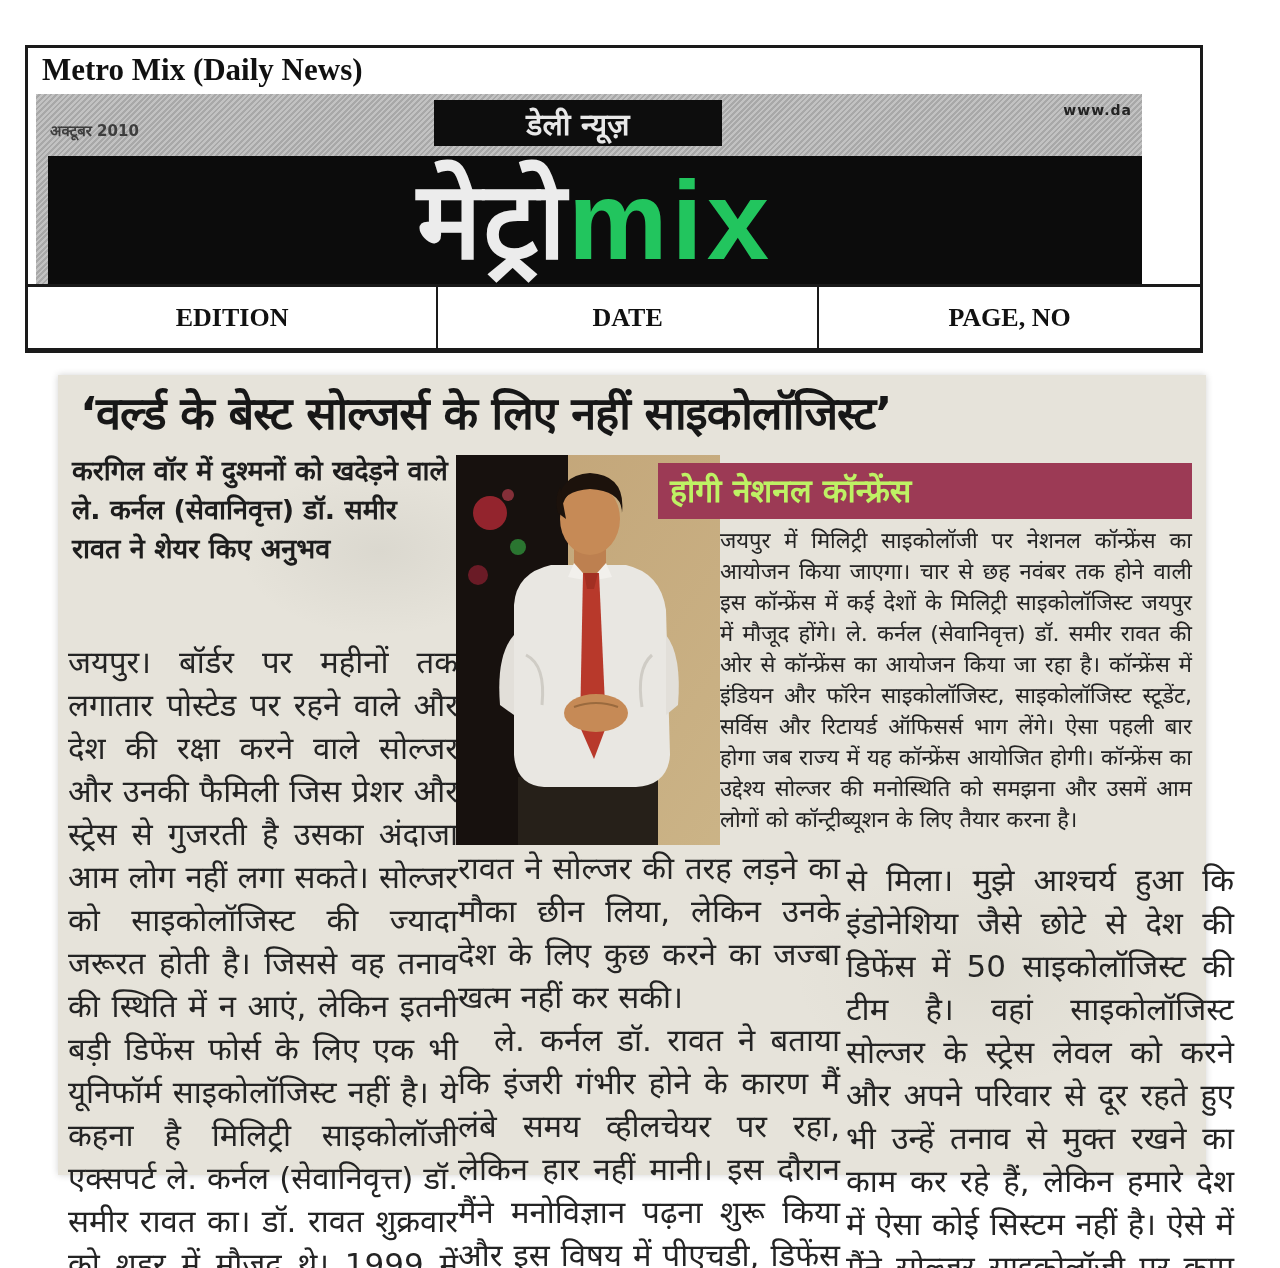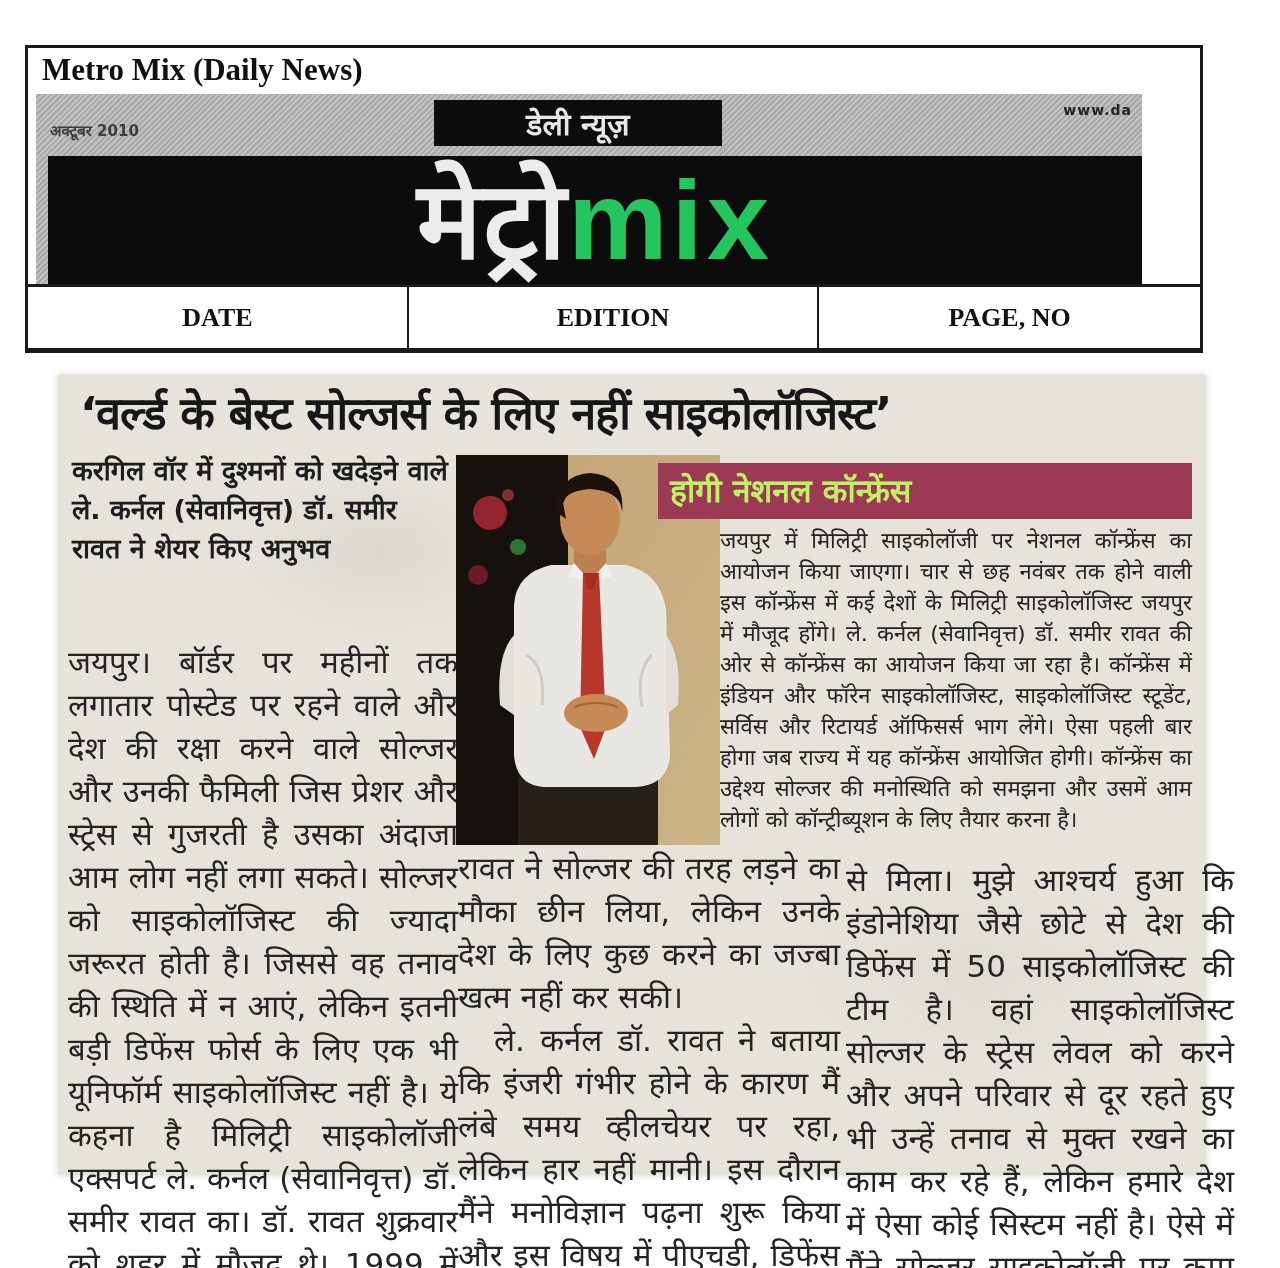--- a/index.html
+++ b/index.html
@@ -111,22 +111,22 @@
     </div>
     <div class="masthead-url">www.da</div>
     <div class="logo-band">
       <span class="logo-deva">मेट्रो</span>
       <span class="logo-latin">mix</span>
     </div>
   </div>
 
   <div class="meta-table">
     <div class="meta-row head">
+      <div class="meta-cell c1">EDITION</div>
       <div class="meta-cell c2">DATE</div>
-      <div class="meta-cell c1">EDITION</div>
       <div class="meta-cell c3">PAGE, NO</div>
     </div>
   </div>
 </div>
 
 <div class="clipping">
 
   <div class="headline">‘वर्ल्ड के बेस्ट सोल्जर्स के लिए नहीं साइकोलॉजिस्ट’</div>
 
   <div class="subhead">करगिल वॉर में दुश्मनों को खदेड़ने वाले ले. कर्नल (सेवानिवृत्त) डॉ. समीर रावत ने शेयर किए अनुभव</div>

